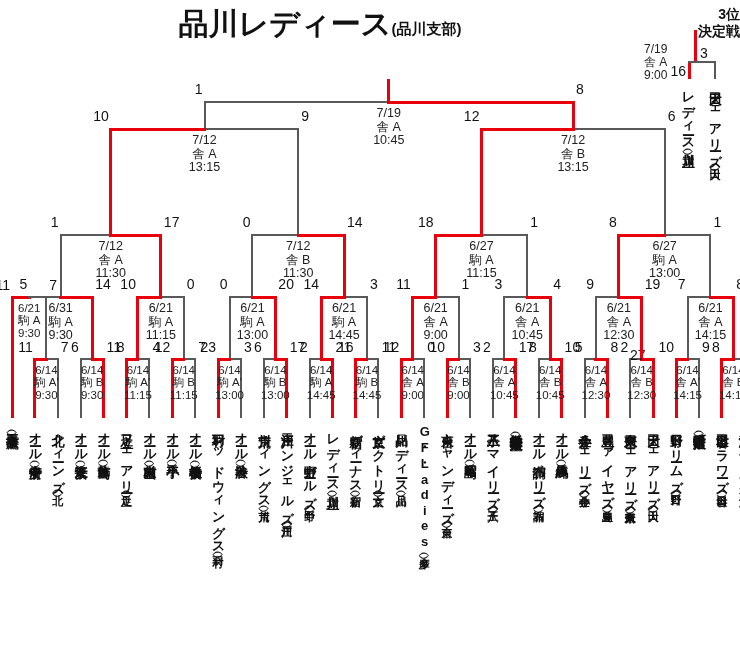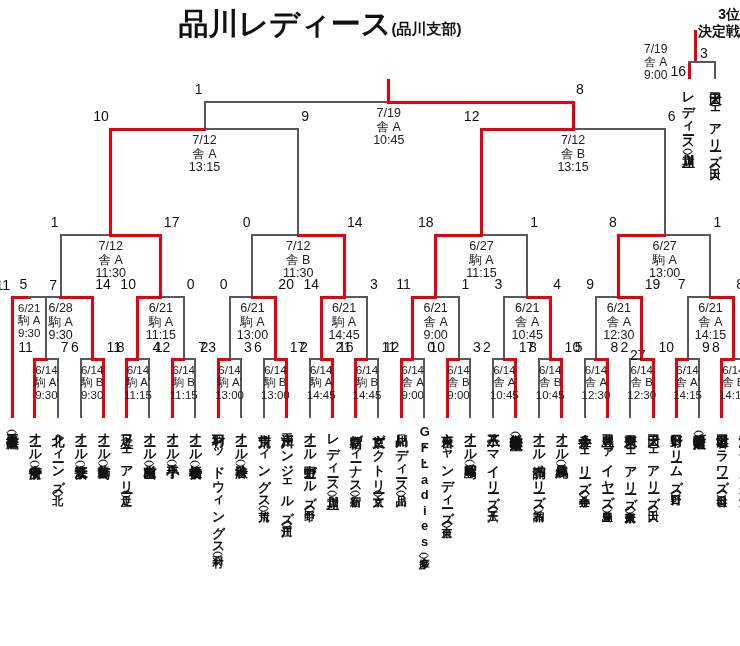--- a/index.html
+++ b/index.html
@@ -298,21 +298,21 @@
         <div>駒 A</div>
         <div>9:30</div>
       </div>
       <div class="ln" style="left: 28.175px; top: 296px; width: 2px; height: 0px; background: rgb(89, 89, 89);"></div>
       <div class="ln red" style="left: 90.65px; top: 296px; width: 3px; height: 62px; background: rgb(232, 0, 13);"></div>
       <div class="ln" style="left: 28.175px; top: 296px; width: 64.975px; height: 2px; background: rgb(89, 89, 89);"></div>
       <div class="ln red" style="left: 59.1625px; top: 296px; width: 33.9875px; height: 3px; background: rgb(232, 0, 13);"></div>
       <div class="num r" style="top: 277px; left: -0.825px; width: 28px;">5</div>
       <div class="num l" style="top: 277px; left: 95.15px; width: 28px;">14</div>
       <div class="minfo big" style="left: 20.6625px; top: 302px; width: 80px;">
-        <div>6/28</div>
+        <div>6/31</div>
         <div>駒 A</div>
         <div>9:30</div>
       </div>
       <div class="ln red" style="left: 136.45px; top: 296px; width: 3px; height: 62px; background: rgb(232, 0, 13);"></div>
       <div class="ln" style="left: 182.75px; top: 296px; width: 2px; height: 62px; background: rgb(89, 89, 89);"></div>
       <div class="ln" style="left: 136.95px; top: 296px; width: 47.8px; height: 2px; background: rgb(89, 89, 89);"></div>
       <div class="ln red" style="left: 136.95px; top: 296px; width: 25.4px; height: 3px; background: rgb(232, 0, 13);"></div>
       <div class="num r" style="top: 277px; left: 107.95px; width: 28px;">10</div>
       <div class="num l" style="top: 277px; left: 186.75px; width: 28px;">0</div>
       <div class="minfo big" style="left: 120.85px; top: 302px; width: 80px;">

